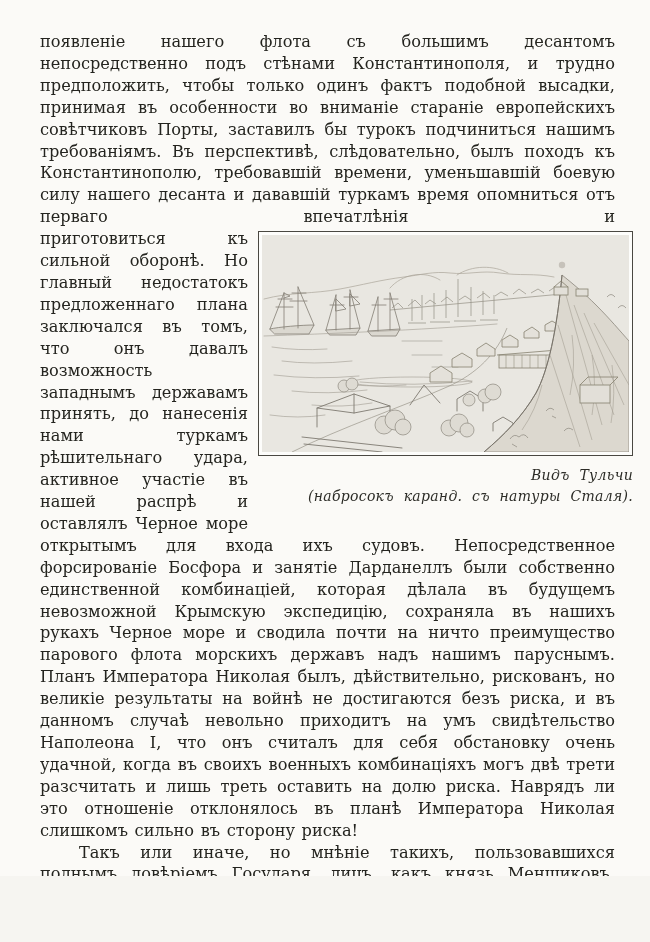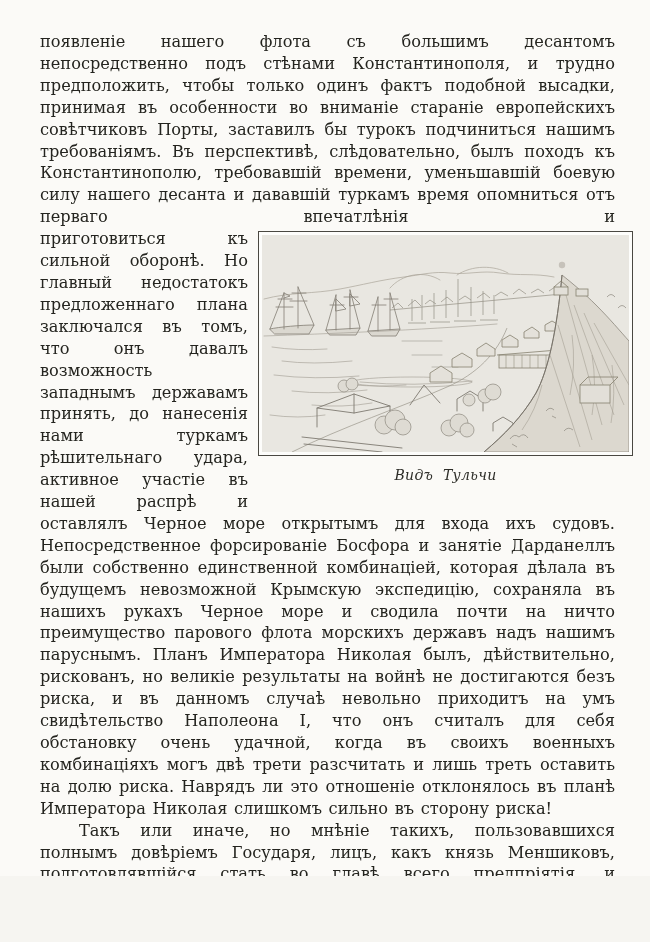--- a/index.html
+++ b/index.html
@@ -49,21 +49,21 @@
     background:#fdfdfb;
     padding:3px;
   }
   .sketch{
     width:367px;height:217px;
     display:block;
     background:#e9e7e1;
   }
   .figure-caption{
     margin-top:9px;
-    text-align:center;
+    text-align:right;
     font-style:italic;
     font-size:14px;
     line-height:21px;
     color:#2c2c27;
     word-spacing:5px;
     letter-spacing:.3px;
   }
   .ink-speck{
     position:absolute;
     left:237px;top:927px;
@@ -178,20 +178,21 @@
           </g>
           <g stroke="#8d887e" stroke-width="0.7" fill="none">
             <path d="M248,204 q4,-6 9,-2 q5,-5 9,1 M284,176 q4,-5 8,-1 M302,196 q4,-5 9,-1 M345,62 q4,-5 8,0 M356,73 q4,-5 8,0"></path>
             <path d="M250,209 l5,3 M290,181 l4,2"></path>
           </g>
           <circle cx="300" cy="30" r="3.2" fill="#b3aea4" opacity="0.65"></circle>
         </svg>
       </span>
       <span class="figure-caption" style="display:block">
         <span style="display:block">Видъ Тульчи</span>
+        <span style="display:block">(набросокъ каранд. съ натуры Сталя).</span>
       </span>
     </span>
 
     <span>приготовиться къ сильной оборонѣ. Но главный недостатокъ предложеннаго плана заключался въ томъ, что онъ давалъ возможность западнымъ державамъ принять, до нанесенія нами туркамъ рѣшительнаго удара, активное участіе въ нашей распрѣ и оставлялъ Черное море открытымъ для входа ихъ судовъ. Непосредственное форсированіе Босфора и занятіе Дарданеллъ были собственно единственной комбинаціей, которая дѣлала въ будущемъ невозможной Крымскую экспедицію, сохраняла въ нашихъ рукахъ Черное море и сводила почти на ничто преимущество парового флота морскихъ державъ надъ нашимъ паруснымъ. Планъ Императора Николая былъ, дѣйствительно, рискованъ, но великіе результаты на войнѣ не достигаются безъ риска, и въ данномъ случаѣ невольно приходитъ на умъ свидѣтельство Наполеона I, что онъ считалъ для себя обстановку очень удачной, когда въ своихъ военныхъ комбинаціяхъ могъ двѣ трети разсчитать и лишь треть оставить на долю риска. Наврядъ ли это отношеніе отклонялось въ планѣ Императора Николая слишкомъ сильно въ сторону риска!</span>
   </div>
 
   <div class="textblock para-2">Такъ или иначе, но мнѣніе такихъ, пользовавшихся полнымъ довѣріемъ Государя, лицъ, какъ князь Меншиковъ, подготовлявшійся стать во главѣ всего предпріятія, и Корниловъ, должно было оказать воздѣйствіе на Императора Николая, и онъ не безъ грусти отказался отъ той цѣли, къ которой безспорно подготавливалъ</div>
 
   <div class="ink-speck"></div>
 </div>

